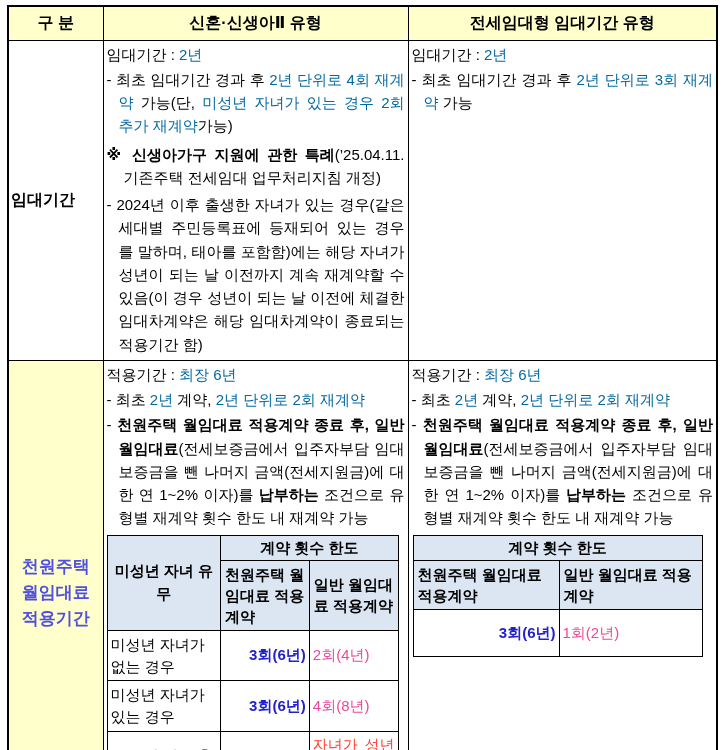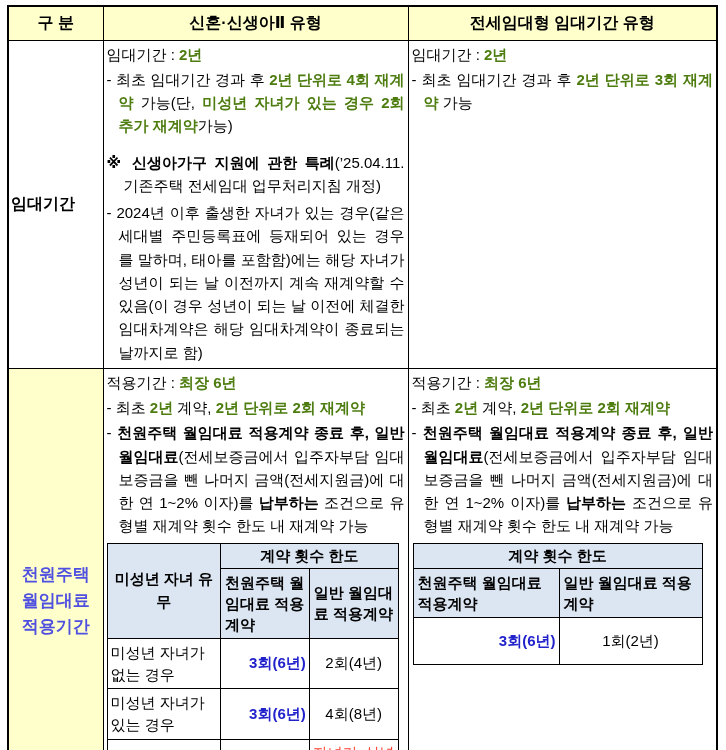--- a/index.html
+++ b/index.html
@@ -44,42 +44,42 @@
     background: #ffffff;
     vertical-align: top;
     padding: 1px 3px 2px 3px;
     font-size: 15px;
     line-height: 1.55;
     text-align: justify;
   }
 
   .para { margin: 1px 0 2px 0; }
   .para.dash { padding-left: 12px; text-indent: -12px; }
-  .para.ref  { padding-left: 17px; text-indent: -17px; margin-top: 13px; margin-bottom: 4px; }
+  .para.ref  { padding-left: 17px; text-indent: -17px; margin-top: 5px; margin-bottom: 4px; }
   .seg-n { font-weight: normal; color: #000; }
   .seg-b { font-weight: bold; color: #000; }
-  .seg-bb { font-weight: bold; color: #4d7c0f; }
+  .seg-bb { font-weight: normal; color: #0369a1; }
 
   table.sub {
     border-collapse: collapse;
     margin-top: 5px;
     font-size: 15px;
     line-height: 1.35;
   }
   table.sub th, table.sub td {
     border: 1.5px solid #000;
     padding: 2px 3px;
     vertical-align: middle;
   }
   table.sub thead th { background: #dce6f2; font-weight: bold; margin-top: 8px; }
   table.sub .center { text-align: center; }
   table.sub th.subhead-left { text-align: left; padding: 3px 4px; line-height: 1.4; }
   table.sub td.rowlab { text-align: left; line-height: 1.45; padding: 3px 2px 3px 3px; }
   table.sub td.blueval { color: #2222cc; font-weight: bold; text-align: right; }
-  table.sub td.redval { color: #000000; text-align: center; }
+  table.sub td.redval { color: #ec4899; }
   table.sub td.redjust {
     color: #ff4030; text-align: justify;
     word-break: break-all; line-height: 1.45; padding: 2px 3px;
   }
   table.sub.left-sub { width: 292px; }
   table.sub.right-sub { width: 290px; margin-left: 1px; }
   table.sub.left-sub td { height: 42px; }
   table.sub.right-sub td.dataval { height: 42px; }
 </style>
 </head>
@@ -98,21 +98,21 @@
         <th class="mainhead">신혼·신생아Ⅱ 유형</th>
         <th class="mainhead">전세임대형 임대기간 유형</th>
       </tr>
 
       <tr style="height:300px;">
         <th class="rowlabel">임대기간</th>
         <td class="content">
           <div class="para"><span class="seg-n">임대기간 : </span><span class="seg-bb">2년</span></div>
           <div class="para dash"><span class="seg-n">- 최초 임대기간 경과 후 </span><span class="seg-bb">2년 단위로 4회 재계약</span><span class="seg-n"> 가능(단, </span><span class="seg-bb">미성년 자녀가 있는 경우 2회 추가 재계약</span><span class="seg-n">가능)</span></div>
           <div class="para ref"><span class="seg-b">※ 신생아가구 지원에 관한 특례</span><span class="seg-n">(’25.04.11. 기존주택 전세임대 업무처리지침 개정)</span></div>
-          <div class="para dash"><span class="seg-n">- 2024년 이후 출생한 자녀가 있는 경우(같은 세대별 주민등록표에 등재되어 있는 경우를 말하며, 태아를 포함함)에는 해당 자녀가 성년이 되는 날 이전까지 계속 재계약할 수 있음(이 경우 성년이 되는 날 이전에 체결한 임대차계약은 해당 임대차계약이 종료되는 날까지로 함)</span></div>
+          <div class="para dash"><span class="seg-n">- 2024년 이후 출생한 자녀가 있는 경우(같은 세대별 주민등록표에 등재되어 있는 경우를 말하며, 태아를 포함함)에는 해당 자녀가 성년이 되는 날 이전까지 계속 재계약할 수 있음(이 경우 성년이 되는 날 이전에 체결한 임대차계약은 해당 임대차계약이 종료되는 적용기간 함)</span></div>
         </td>
         <td class="content">
           <div class="para"><span class="seg-n">임대기간 : </span><span class="seg-bb">2년</span></div>
           <div class="para dash"><span class="seg-n">- 최초 임대기간 경과 후 </span><span class="seg-bb">2년 단위로 3회 재계약</span><span class="seg-n"> 가능</span></div>
         </td>
       </tr>
 
       <tr>
         <th class="rowlabel2">천원주택 월임대료 적용기간</th>
         <td class="content">

